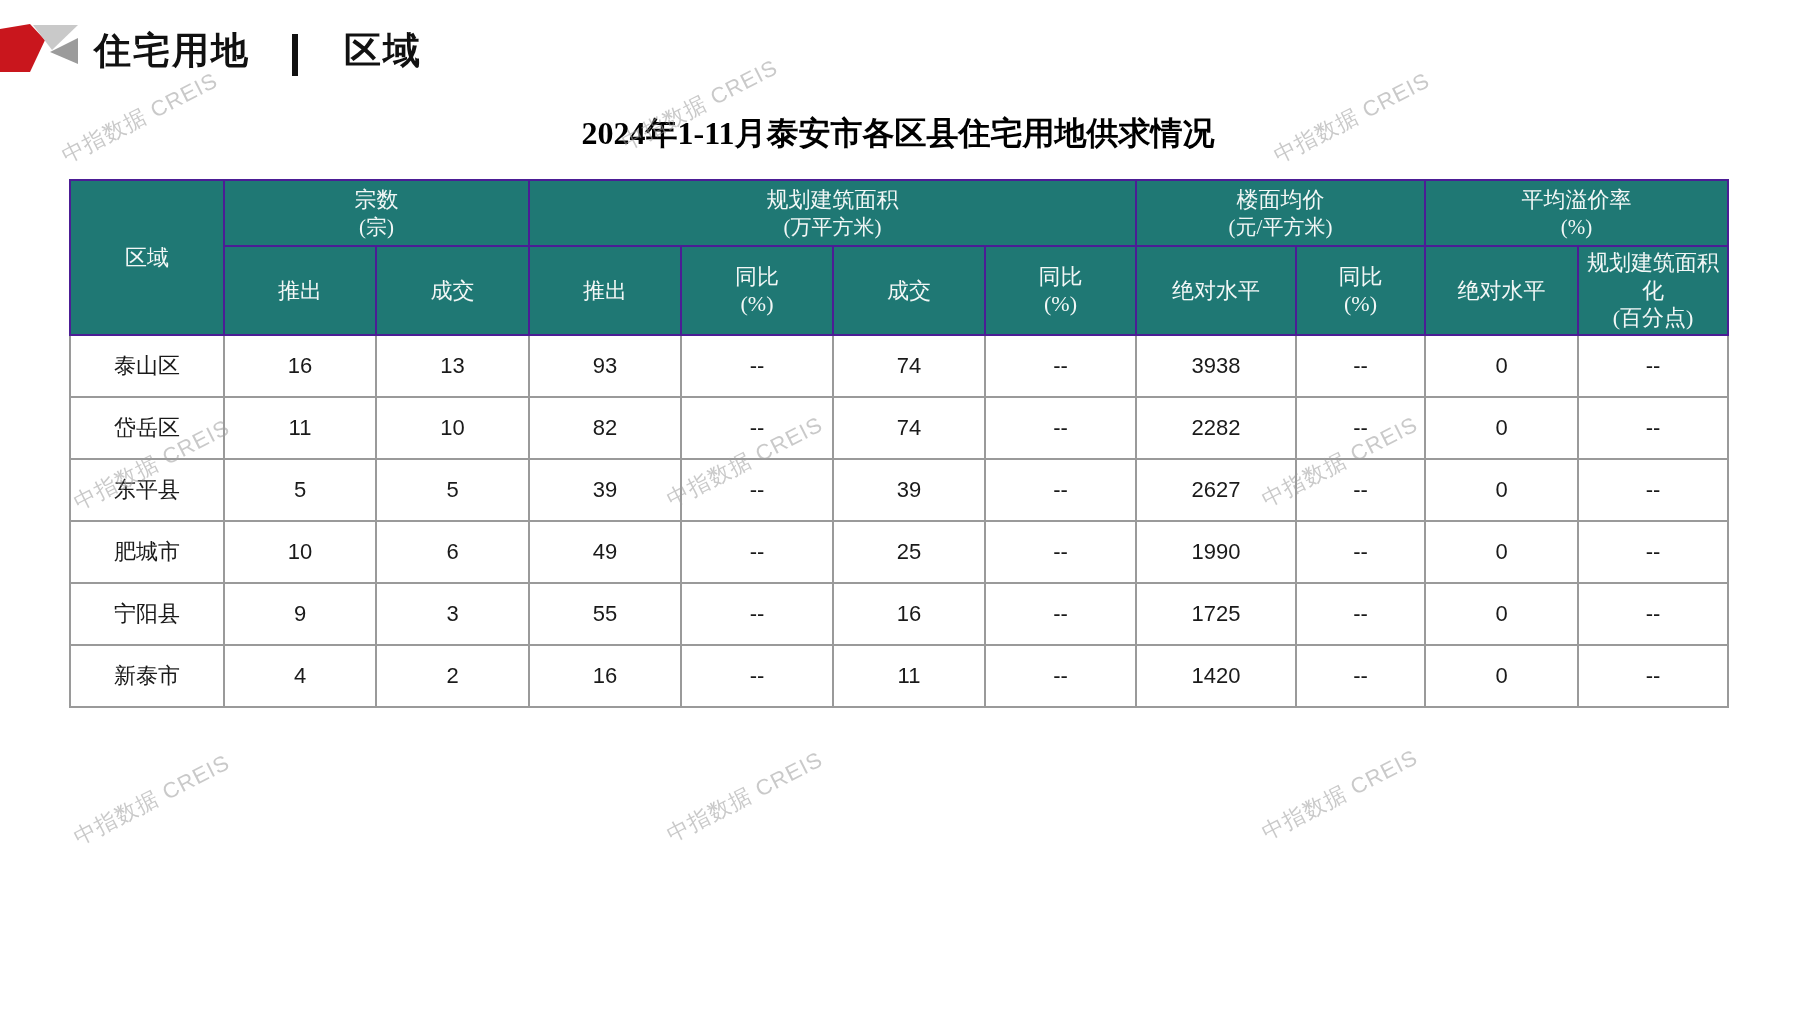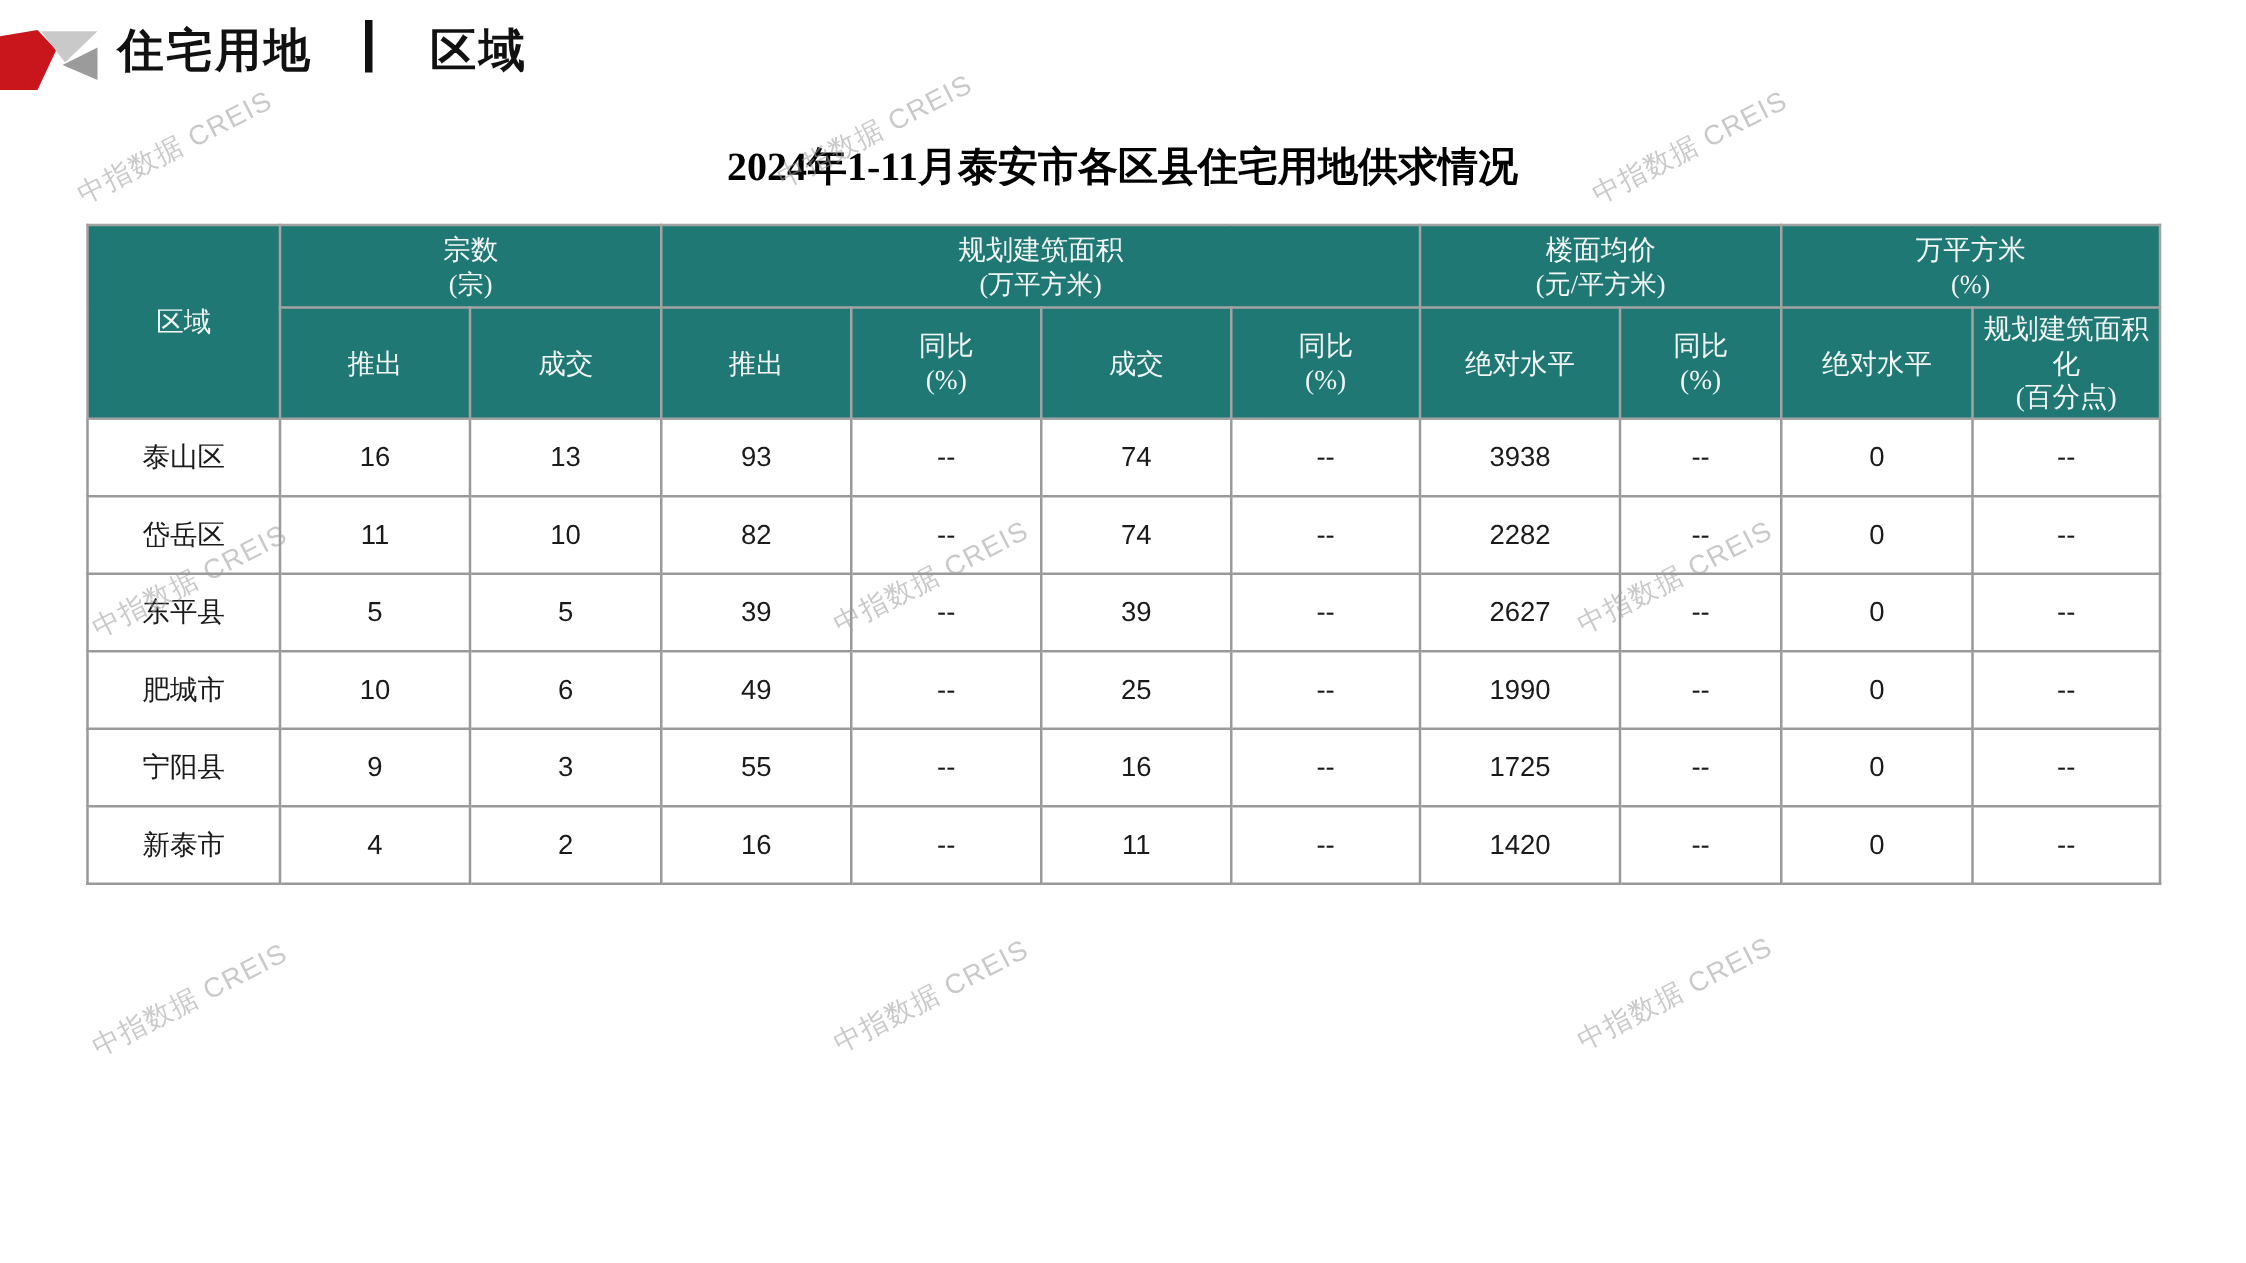--- a/index.html
+++ b/index.html
@@ -24,21 +24,21 @@
     height: 48px;
   }
 
   
   .section-heading {
     position: absolute;
     left: 94px;
     top: 16px;
     height: 60px;
     display: flex;
-    align-items: flex-start;
+    align-items: flex-end;
     font-family: "Liberation Serif", "DejaVu Serif", serif;
     font-size: 37px;
     font-weight: bold;
     color: #111111;
     letter-spacing: 2px;
     gap: 36px;
   }
   .heading-divider {
     display: inline-block;
     width: 6px;
@@ -68,21 +68,21 @@
   }
   table.data {
     border-collapse: collapse;
     table-layout: fixed;
     width: 1658px;
   }
   table.data th {
     background: #1F7874;
     color: #F2F7F6;
     font-weight: normal;
-    border: 2px solid #a3a3a3;
+    border: 2px solid #4c1d95;
     font-size: 22px;
     line-height: 1.25;
     text-align: center;
     vertical-align: middle;
     padding: 2px 4px;
     box-sizing: border-box;
     font-family: "Liberation Serif", "DejaVu Serif", serif;
   }
   table.data th .unit-line { font-size: 21px; }
   table.data th.sub { white-space: pre-line; }
@@ -159,21 +159,21 @@
         </th>
         <th colspan="4">
           <div>规划建筑面积</div>
           <div class="unit-line">(万平方米)</div>
         </th>
         <th colspan="2">
           <div>楼面均价</div>
           <div class="unit-line">(元/平方米)</div>
         </th>
         <th colspan="2">
-          <div>万平方米</div>
+          <div>平均溢价率</div>
           <div class="unit-line">(%)</div>
         </th>
       </tr>
       <tr class="sub-row">
         <th class="sub">推出</th>
         <th class="sub">成交</th>
         <th class="sub">推出</th>
         <th class="sub">同比
 (%)</th>
         <th class="sub">成交</th>

